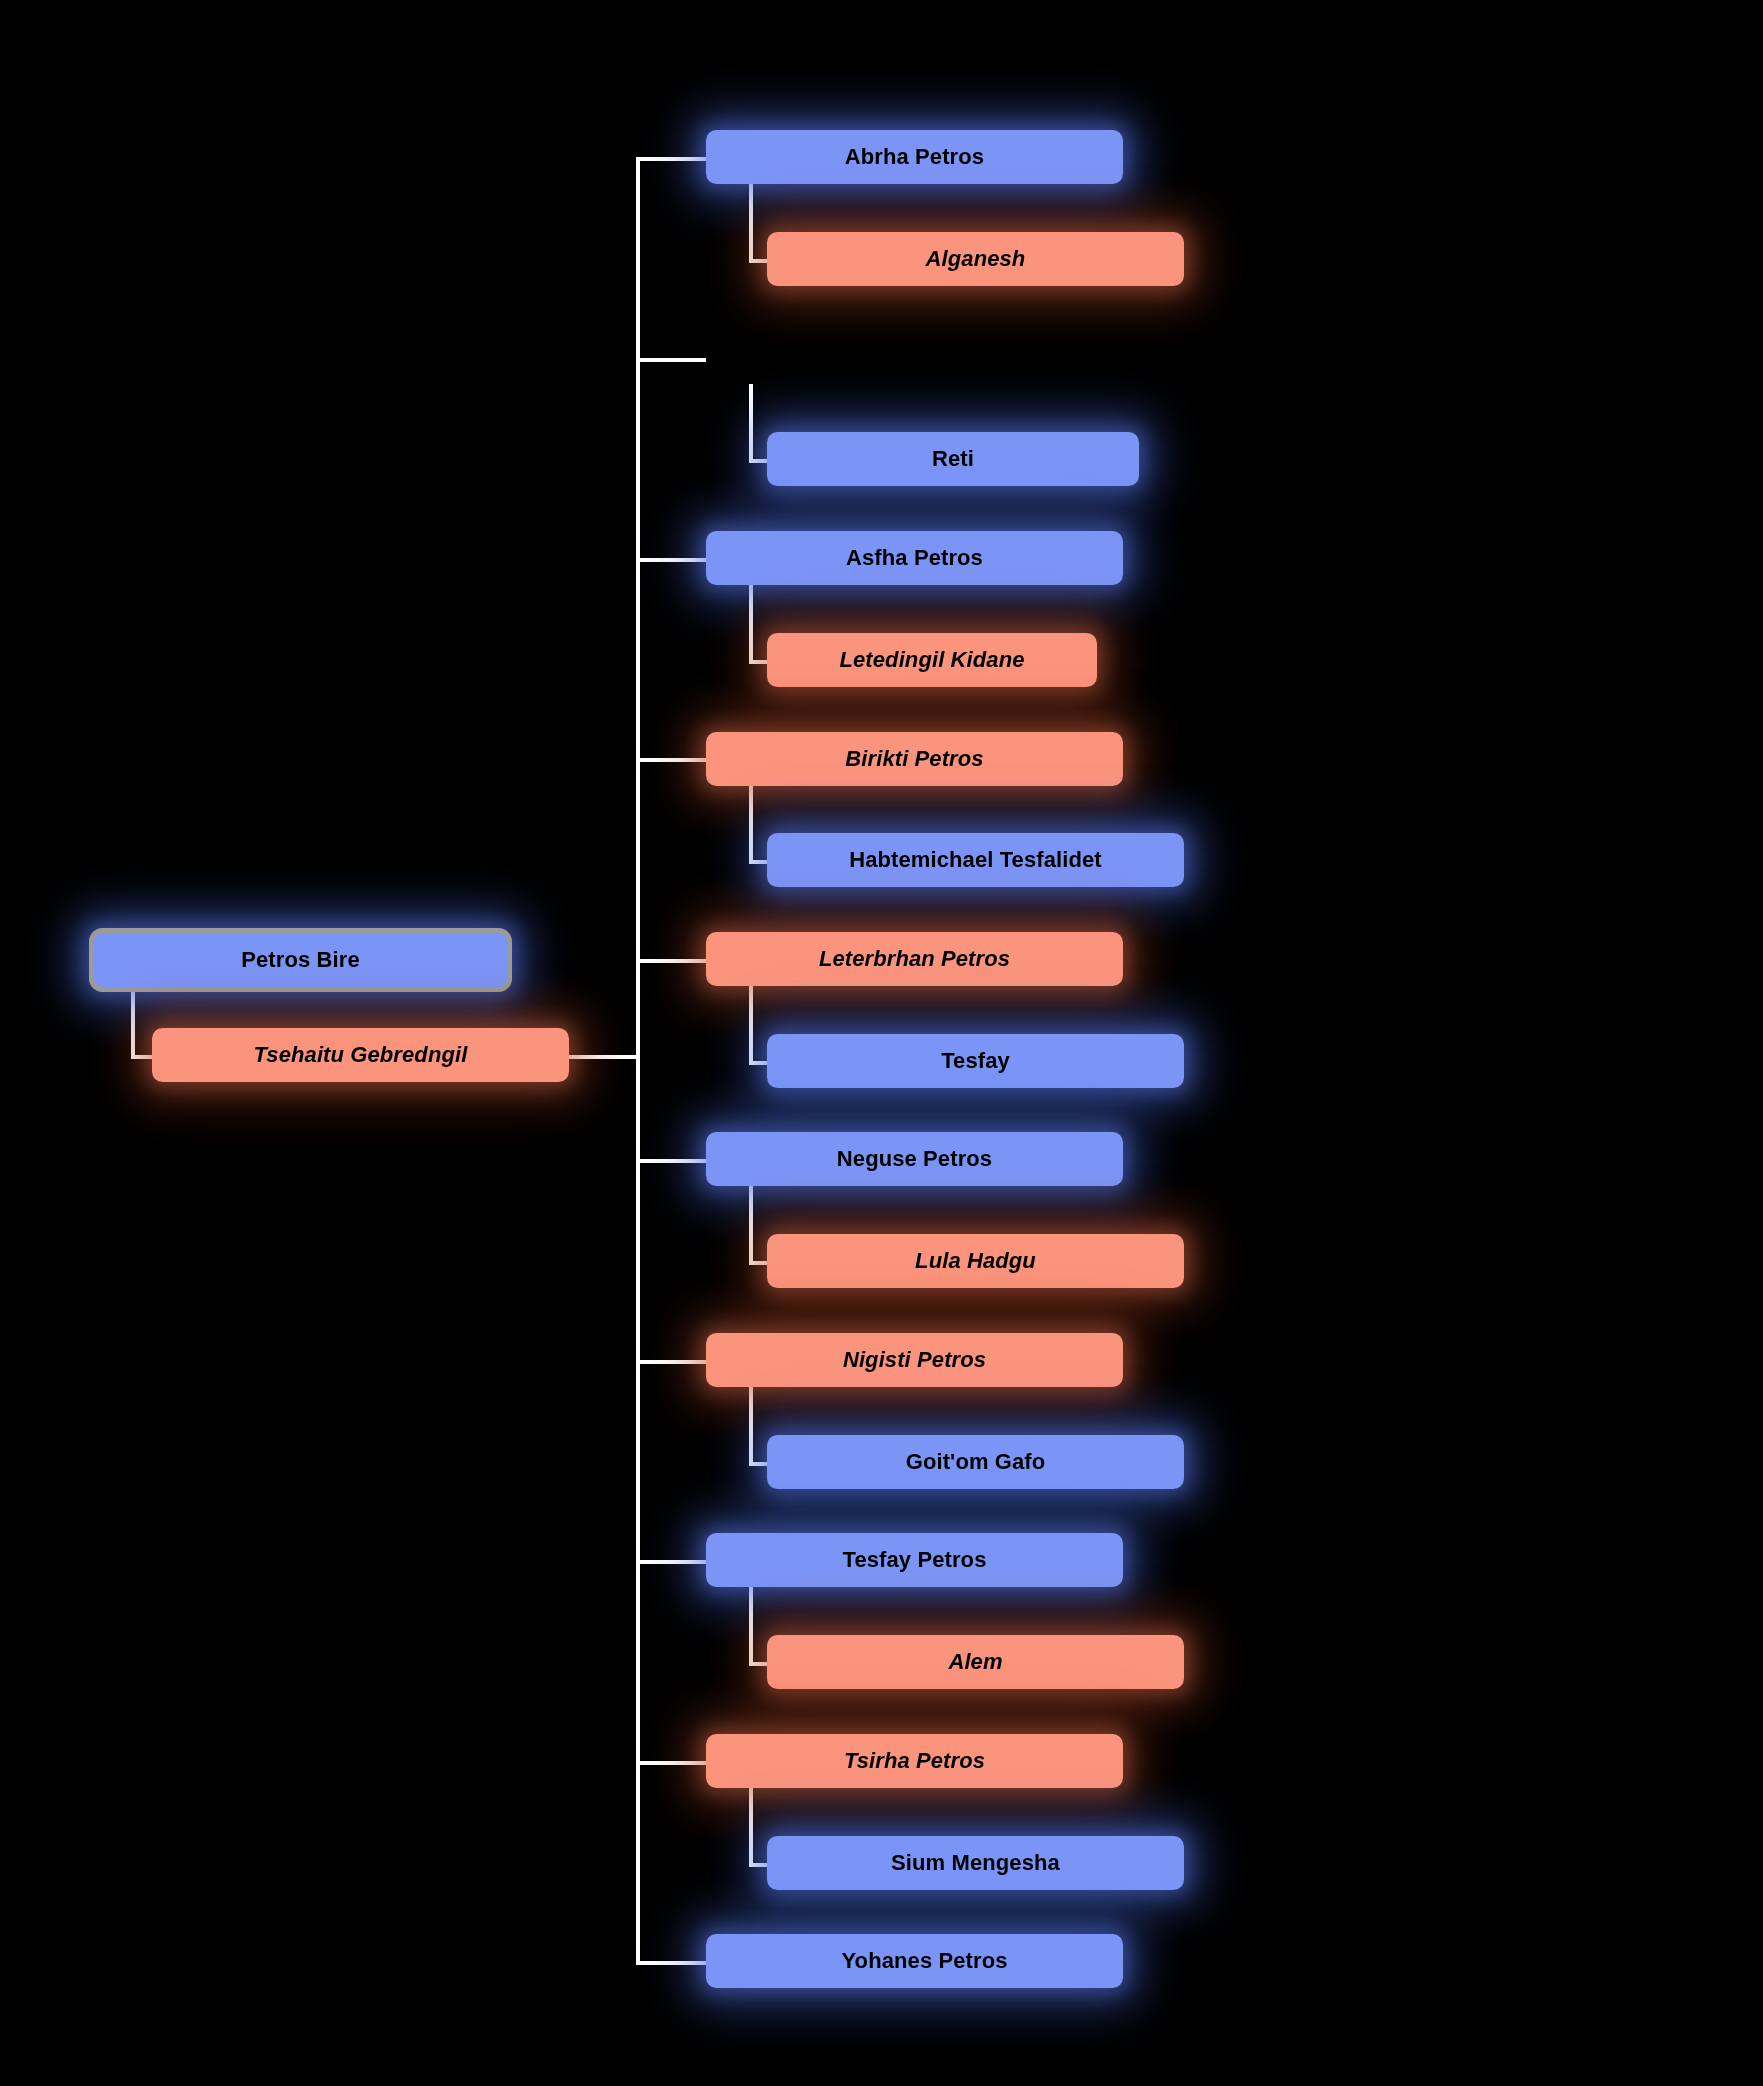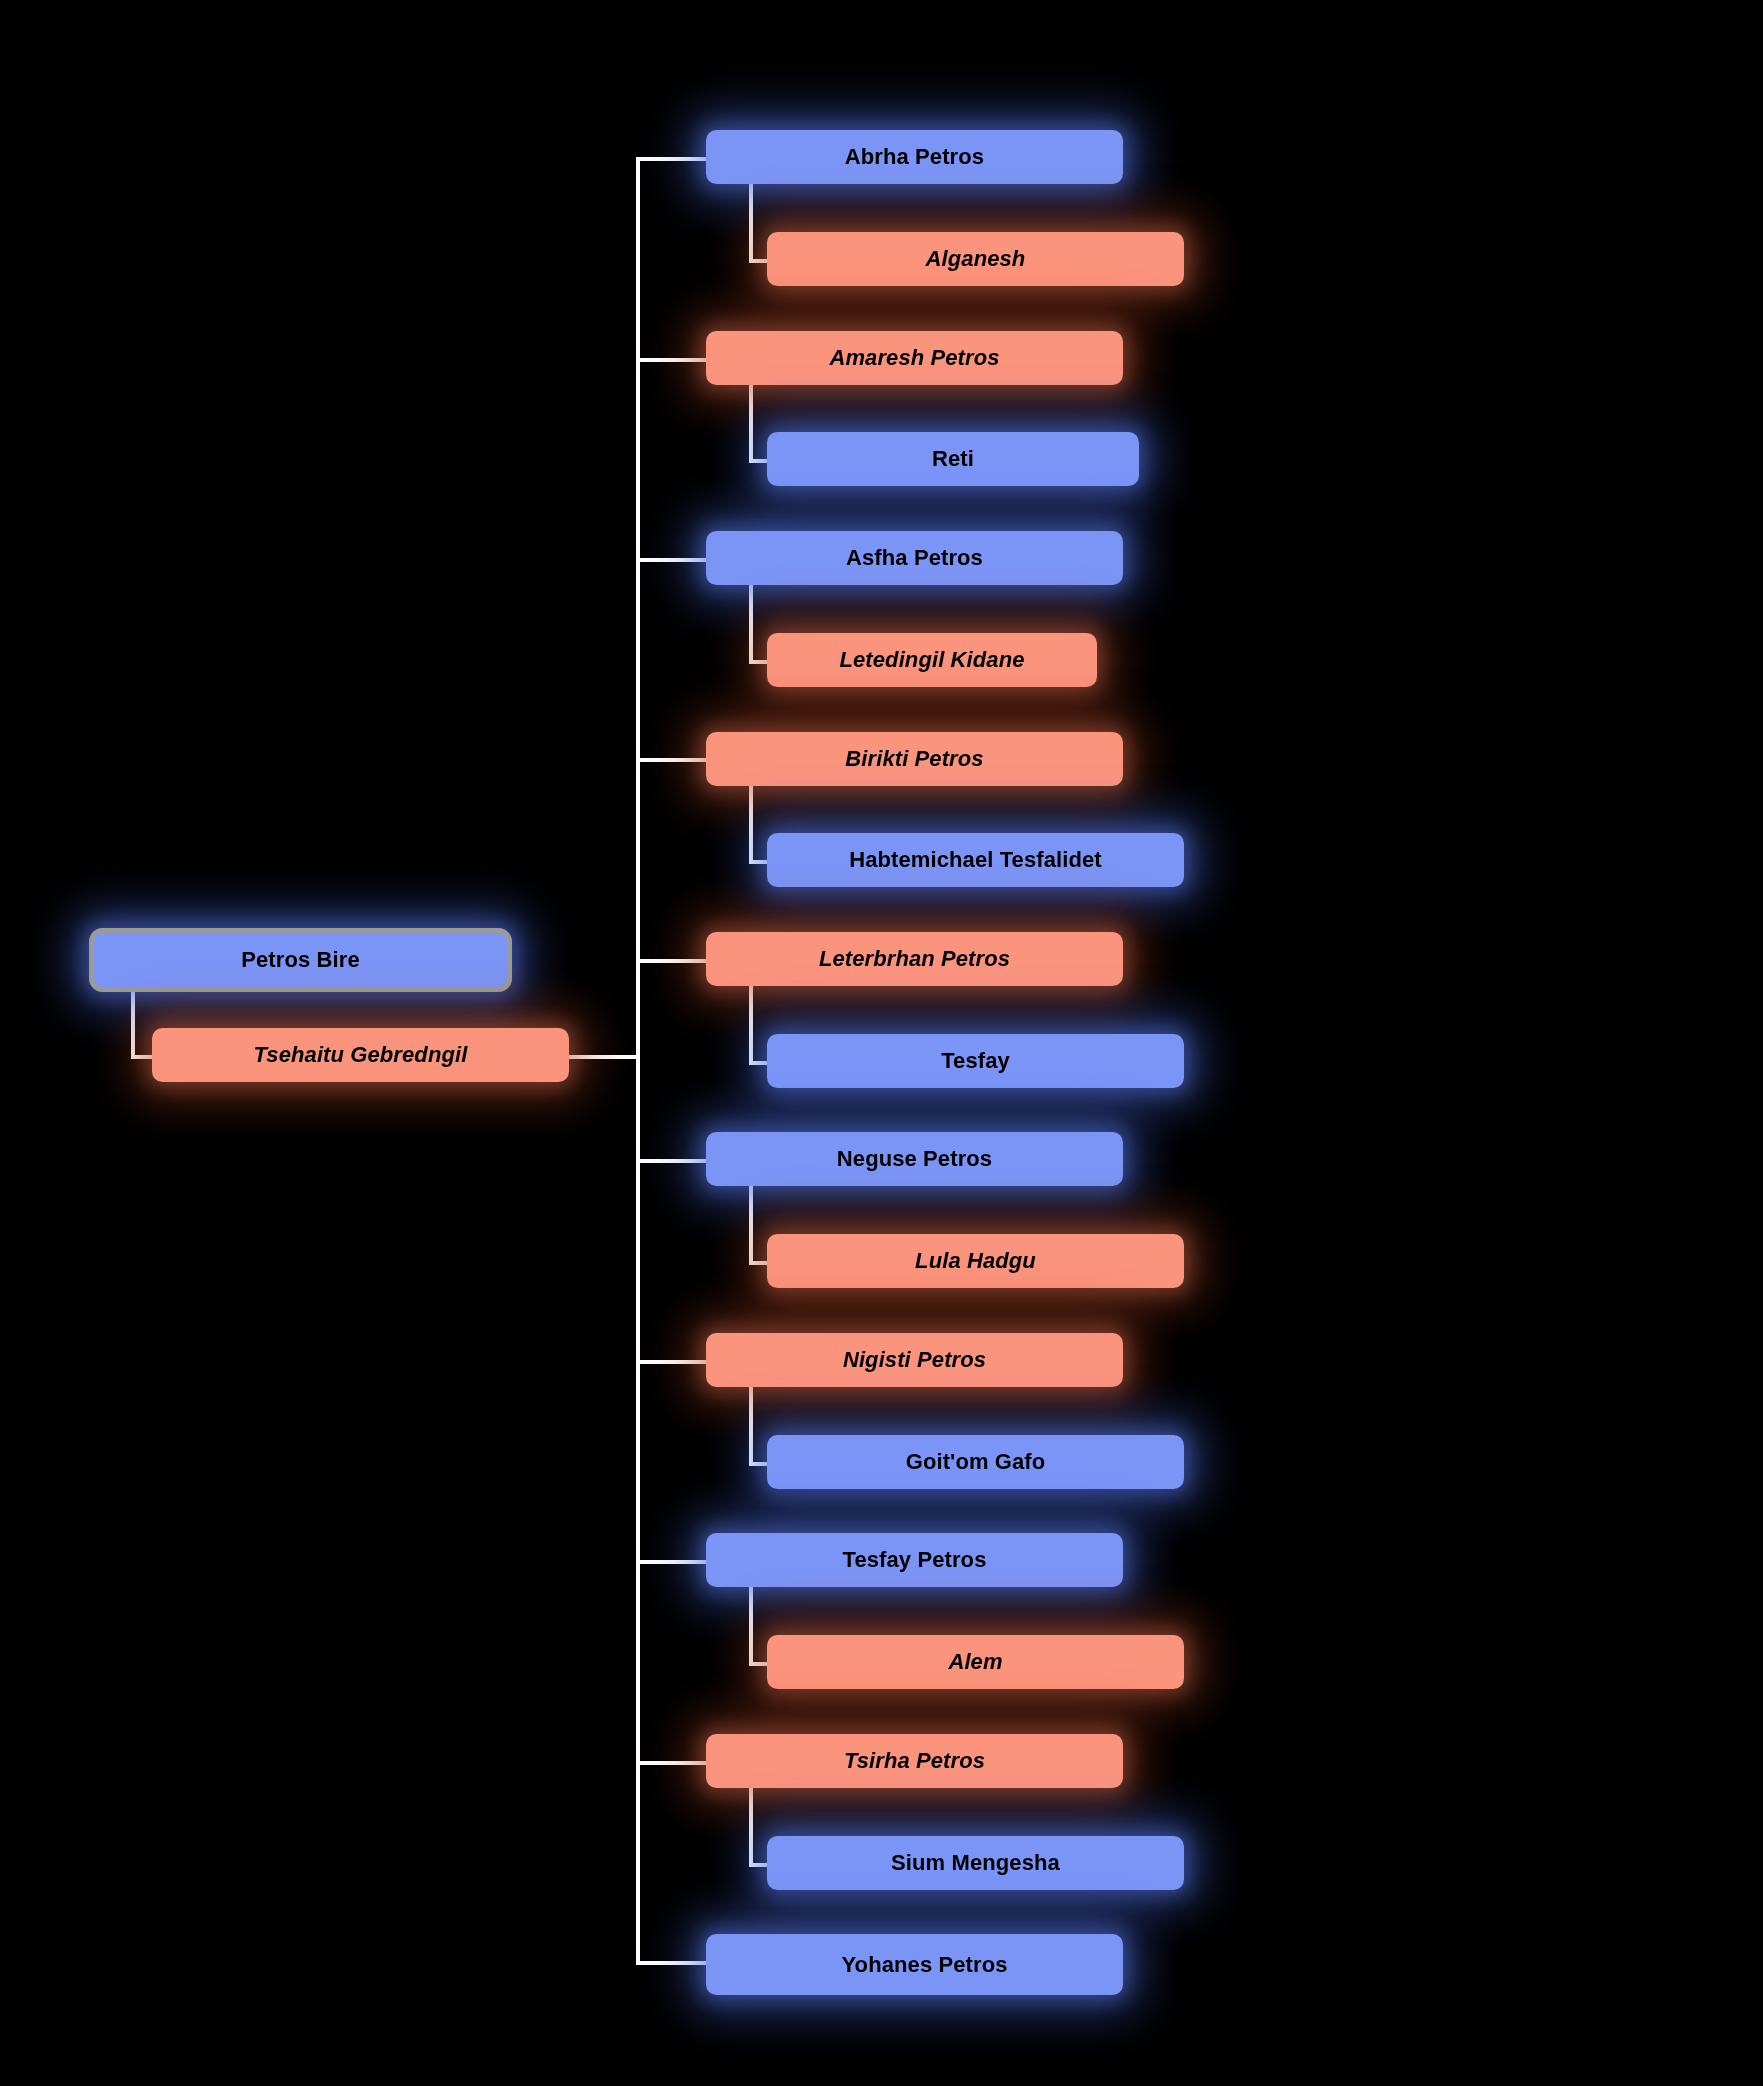--- a/index.html
+++ b/index.html
@@ -92,23 +92,20 @@
     <div class="line v" style="left: 636px; top: 157px; width: 3.7px; height: 1808px;"></div>
     <div class="node male" style="left: 706px; top: 130px; width: 417px; height: 54px;">
       <span>Abrha Petros</span>
     </div>
     <div class="line h" style="left: 636px; top: 157px; width: 70px; height: 3.7px;"></div>
     <div class="node female" style="left: 767px; top: 232px; width: 417px; height: 54px;">
       <span>Alganesh</span>
     </div>
     <div class="line v" style="left: 749px; top: 184px; width: 3.7px; height: 79px;"></div>
     <div class="line h" style="left: 749px; top: 259px; width: 18.7px; height: 3.7px;"></div>
-    <div class="node female" style="left: 706px; top: 331px; width: 417px; height: 54px;">
-      <span>Amaresh Petros</span>
-    </div>
     <div class="line h" style="left: 636px; top: 358px; width: 70px; height: 3.7px;"></div>
     <div class="node male" style="left: 767px; top: 432px; width: 372px; height: 54px;">
       <span>Reti</span>
     </div>
     <div class="line v" style="left: 749px; top: 384px; width: 3.7px; height: 79px;"></div>
     <div class="line h" style="left: 749px; top: 459px; width: 18.7px; height: 3.7px;"></div>
     <div class="node male" style="left: 706px; top: 531px; width: 417px; height: 54px;">
       <span>Asfha Petros</span>
     </div>
     <div class="line h" style="left: 636px; top: 558px; width: 70px; height: 3.7px;"></div>
@@ -164,18 +161,18 @@
     <div class="line h" style="left: 749px; top: 1662px; width: 18.7px; height: 3.7px;"></div>
     <div class="node female" style="left: 706px; top: 1734px; width: 417px; height: 54px;">
       <span>Tsirha Petros</span>
     </div>
     <div class="line h" style="left: 636px; top: 1761px; width: 70px; height: 3.7px;"></div>
     <div class="node male" style="left: 767px; top: 1836px; width: 417px; height: 54px;">
       <span>Sium Mengesha</span>
     </div>
     <div class="line v" style="left: 749px; top: 1788px; width: 3.7px; height: 79px;"></div>
     <div class="line h" style="left: 749px; top: 1863px; width: 18.7px; height: 3.7px;"></div>
-    <div class="node male" style="left: 706px; top: 1934px; width: 417px; height: 61px; padding-left: 20px;">
+    <div class="node male" style="left: 706px; top: 1934px; width: 417px; height: 54px; padding-left: 20px;">
       <span>Yohanes Petros</span>
     </div>
     <div class="line h" style="left: 636px; top: 1961px; width: 70px; height: 3.7px;"></div>
   </div>
 
 
 </body></html>

